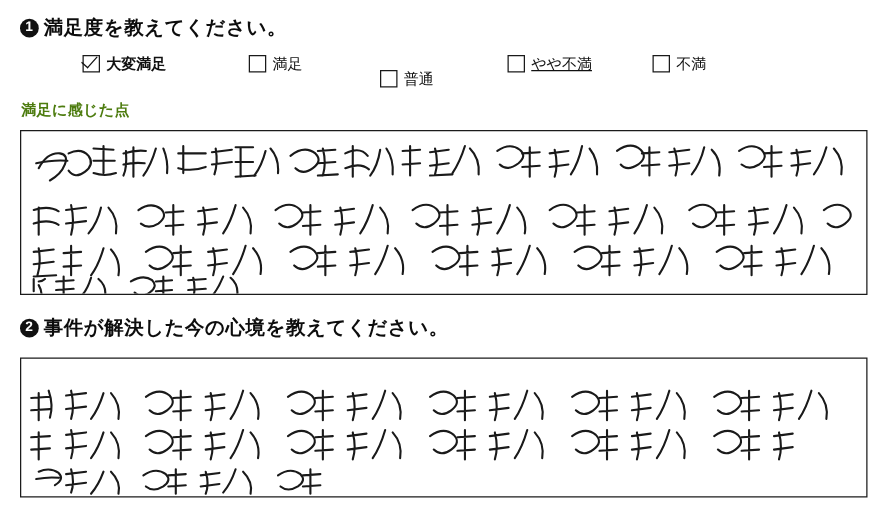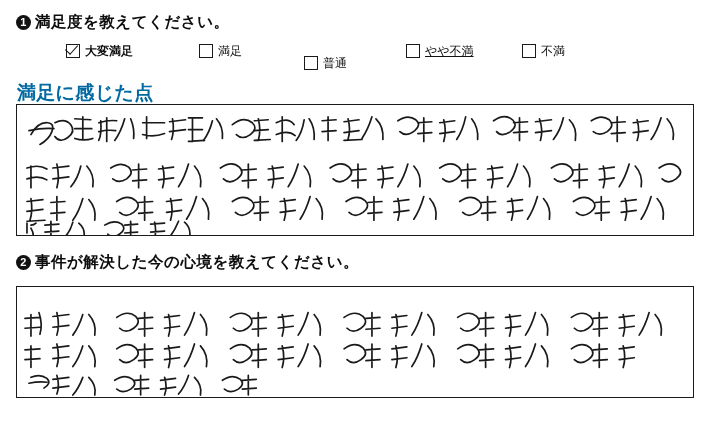--- a/index.html
+++ b/index.html
@@ -94,23 +94,23 @@
   #opt-1 { left: 133px; top: 2px; }
   #opt-2 { left: 238px; top: 2px; margin-top: 12px; }
   #opt-3 { left: 340px; top: 2px; text-decoration: underline; }
   #opt-4 { left: 456px; top: 2px; }
 
   
   .sub-label {
     position: absolute;
     left: 17px;
     top: 80px;
-    font-size: 19px;
+    font-size: 12px;
     font-weight: bold;
-    color: #0369a1;
+    color: #4d7c0f;
     letter-spacing: .3px;
   }
 
   
   .answer-box {
     position: absolute;
     border: 1.3px solid #1b1b1b;
     background: #ffffff;
     box-sizing: border-box;
     overflow: hidden;

